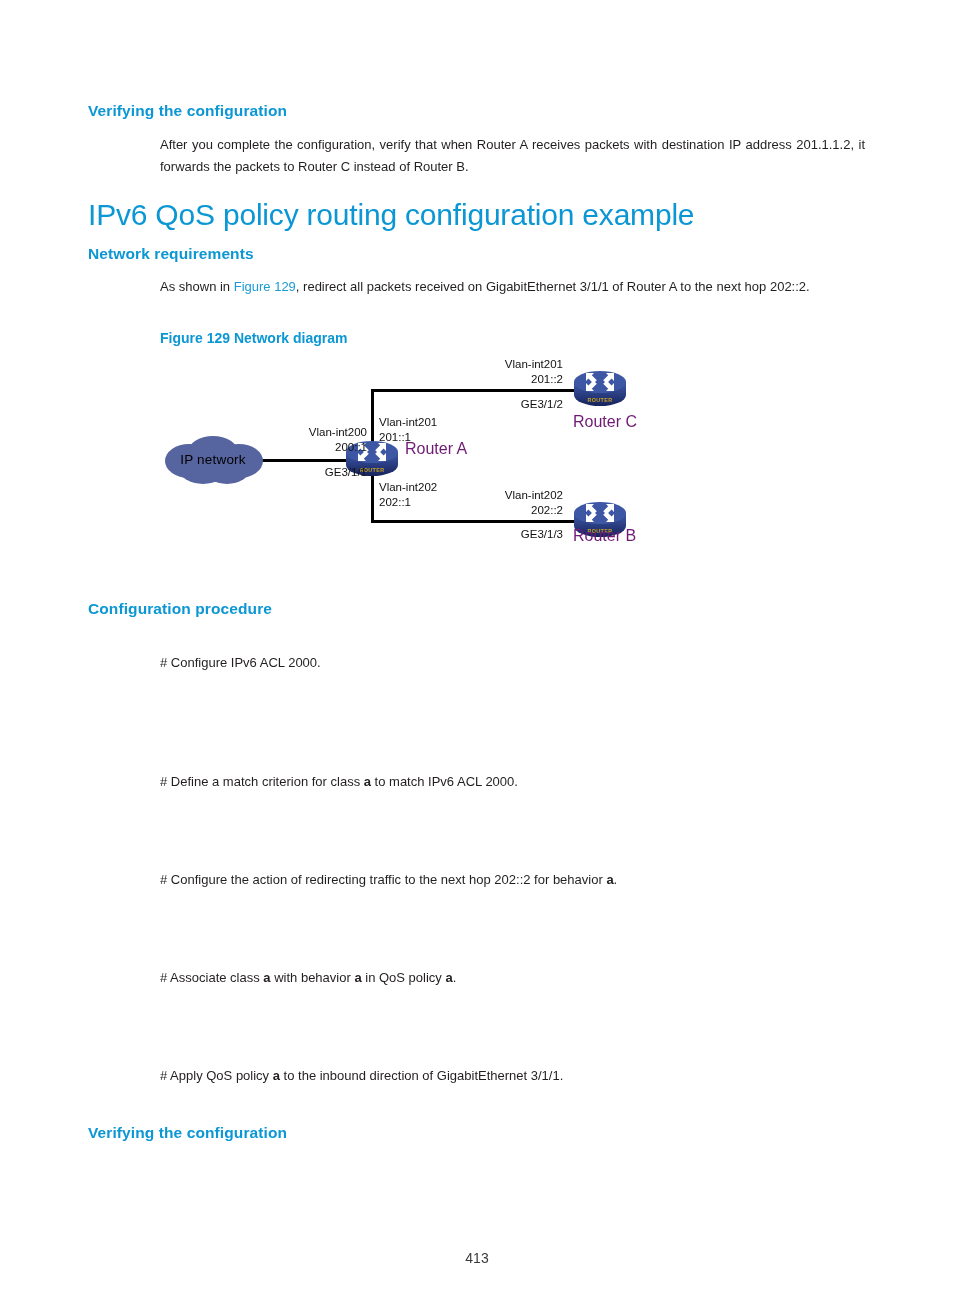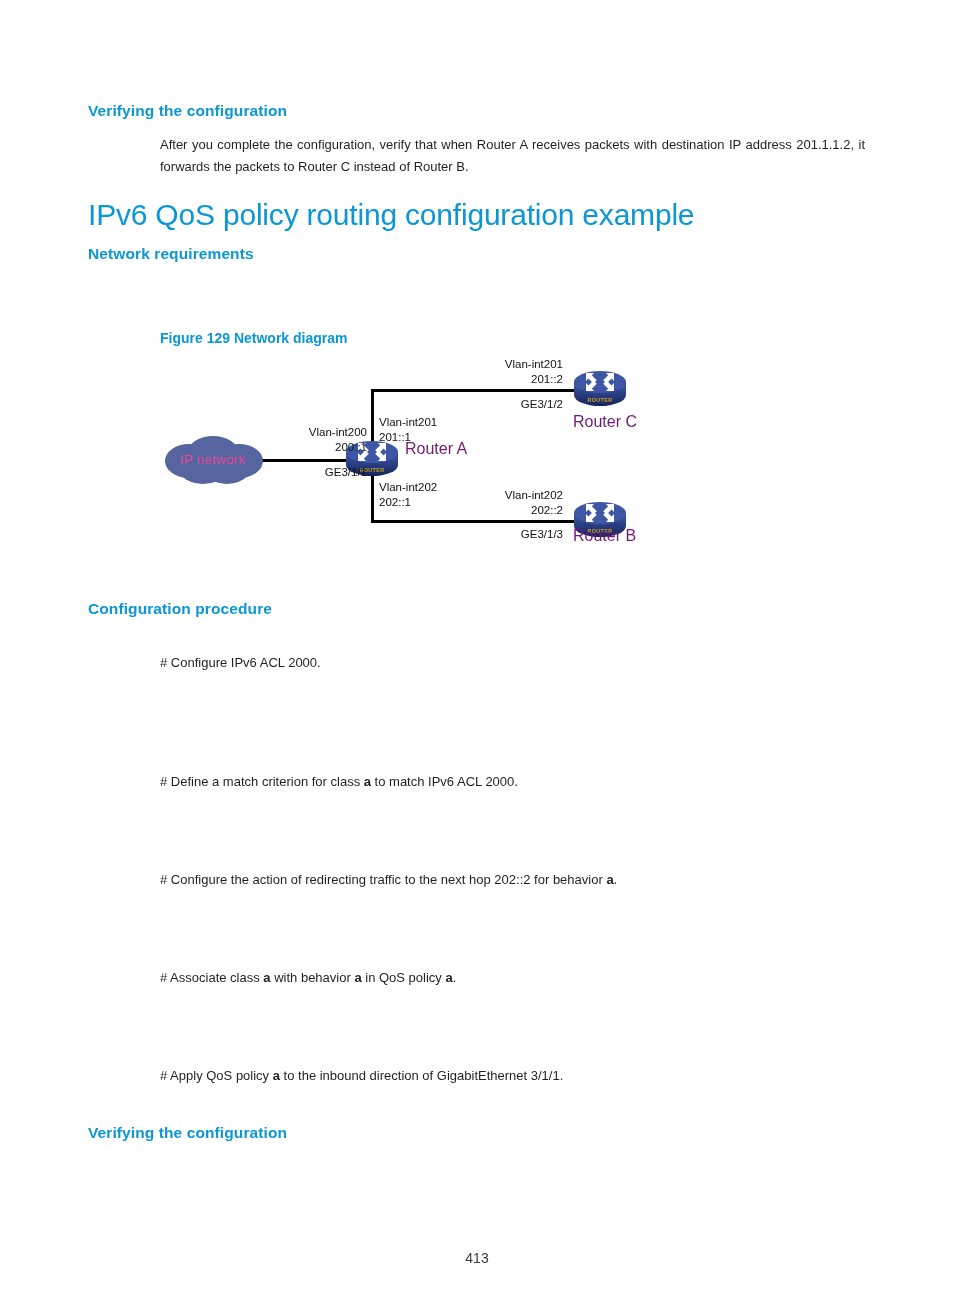--- a/index.html
+++ b/index.html
@@ -103,21 +103,21 @@
   .cloud-label {
     position: absolute;
     left: 0;
     top: 0;
     width: 108px;
     height: 56px;
     display: flex;
     align-items: center;
     justify-content: center;
     font-size: 13.5px;
-    color: #ec4899;
+    color: #000000;
     letter-spacing: 0.2px;
   }
 
   
   .router {
     position: absolute;
     width: 54px;
     height: 40px;
   }
   .router svg { display: block; }
@@ -143,20 +143,21 @@
 <div class="page">
 
   <div class="h2" style="top:102px;">Verifying the configuration</div>
 
   <div class="body" style="top:134px;">After you complete the configuration, verify that when Router A receives packets with destination IP address 201.1.1.2, it forwards the packets to Router C instead of Router B.</div>
 
   <div class="h1" style="top:198px;">IPv6 QoS policy routing configuration example</div>
 
   <div class="h2" style="top:245px;">Network requirements</div>
 
+  <div class="body" style="top:276px;"><span>As shown in </span><span class="link">Figure 129</span><span>, redirect all packets received on GigabitEthernet 3/1/1 of Router A to the next hop 202::2.</span></div>
 
   <div class="figcap" style="top:330px;">Figure 129 Network diagram</div>
 
   <div class="figure">
 
     <div class="wire h" style="left:104px; top:104px; width:117px;"></div>
     <div class="wire v" style="left:216px; top:34px; height:134px;"></div>
     <div class="wire h" style="left:216px; top:34px; width:211px;"></div>
     <div class="wire h" style="left:216px; top:165px; width:211px;"></div>
 

